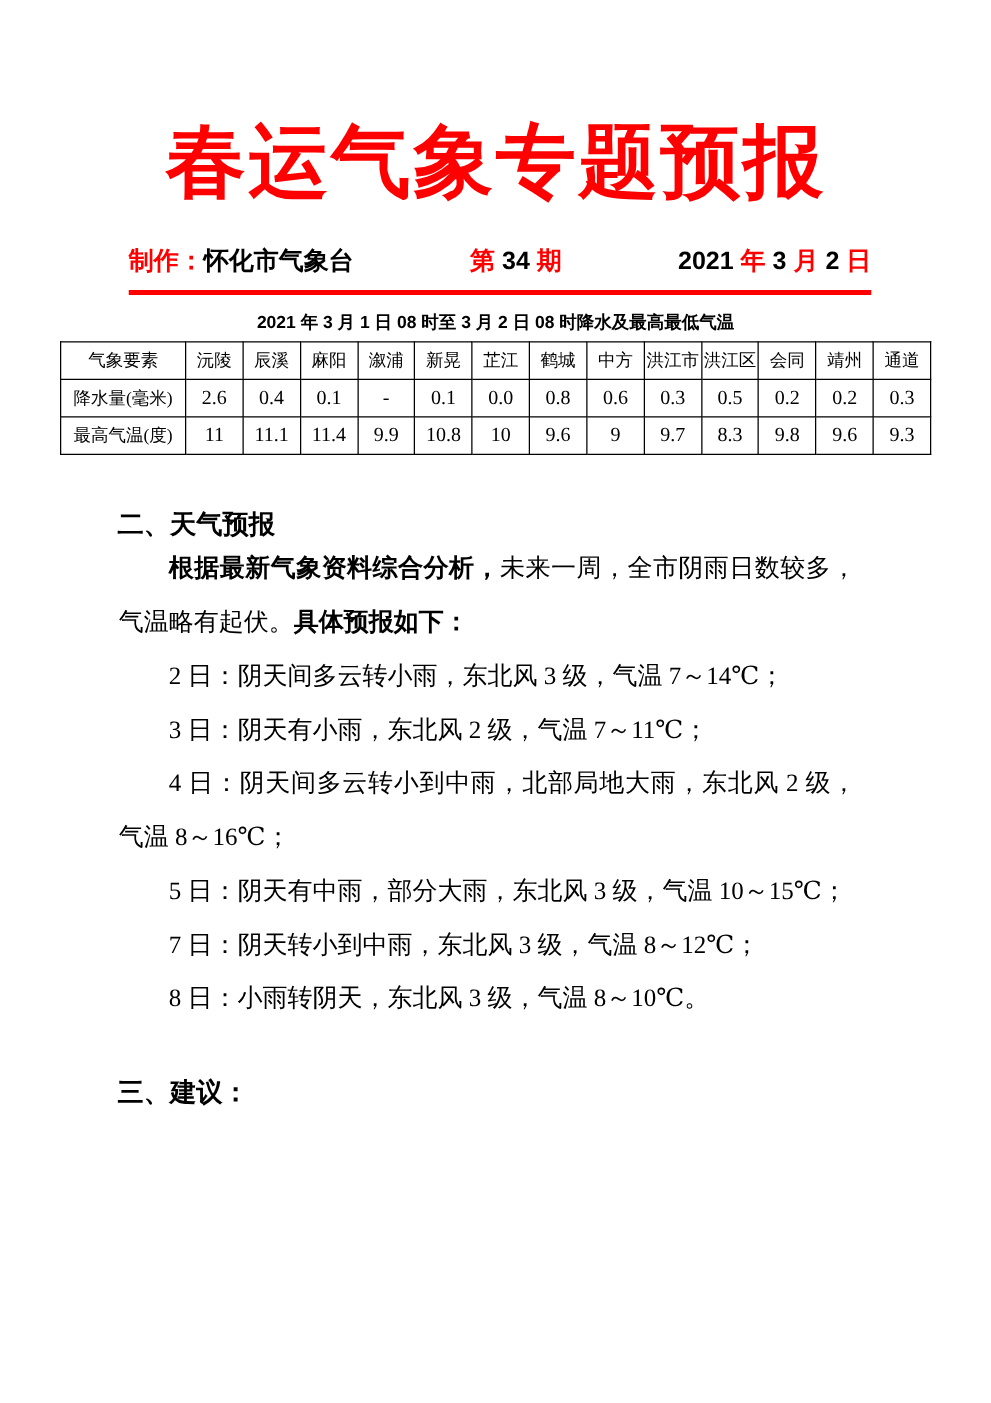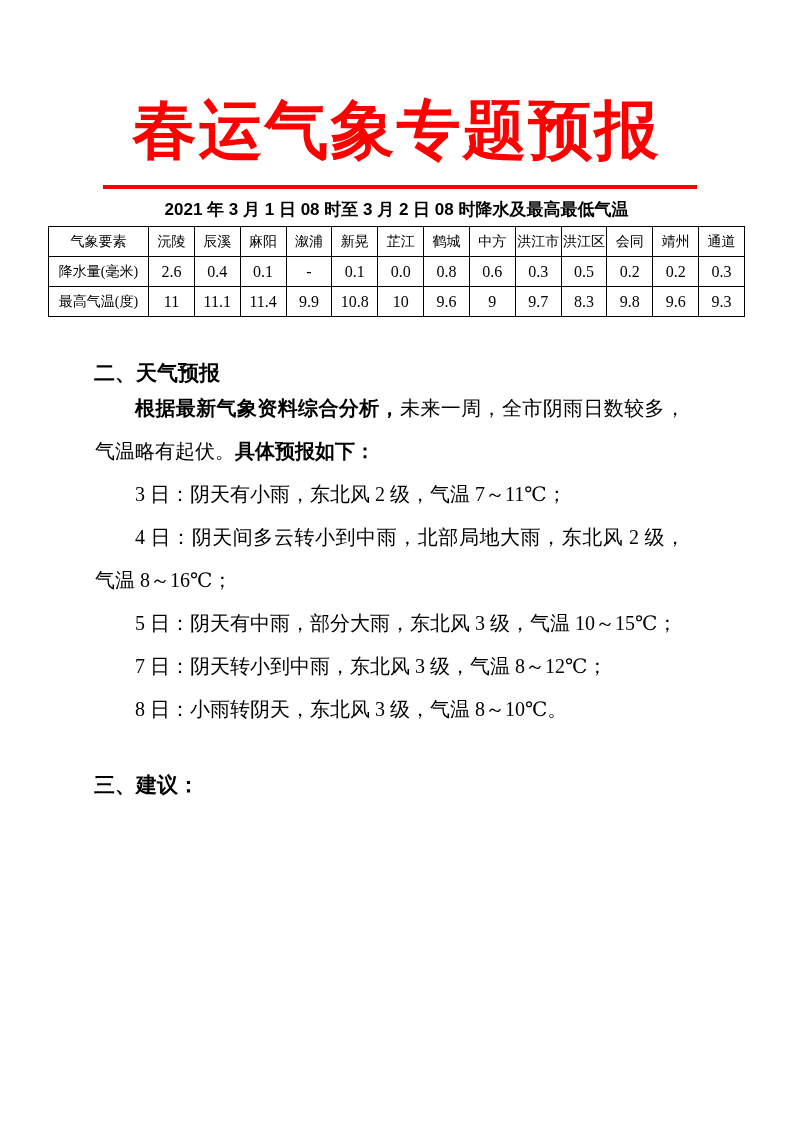--- a/index.html
+++ b/index.html
@@ -30,21 +30,21 @@
   .section-heading {
     margin: 44px 0 0 94px;
     font-family: "Liberation Sans", "DejaVu Sans", sans-serif;
     font-weight: bold; font-size: 21px; line-height: 28px; color: #000;
   }
   .section-heading.s2 { margin-top: 42px; }
   .section-heading.s3 { margin-top: 40px; }
   .table-title {
     margin: 10px 0 0; text-align: center;
     font-family: "Liberation Sans", "DejaVu Sans", sans-serif;
-    font-weight: bold; font-size: 17px; line-height: 22px;
+    font-weight: bold; font-size: 14px; line-height: 22px;
   }
   .weather-table {
     margin: 5px 0 0 48px; width: 697px;
     border-collapse: collapse; table-layout: fixed; text-align: center;
   }
   .weather-table th, .weather-table td {
     border: 1px solid #000; height: 30px; padding: 0;
     font-weight: normal; vertical-align: middle;
     font-family: "Liberation Serif", "DejaVu Serif", serif;
   }
@@ -63,20 +63,25 @@
     font-weight: bold;
   }
 </style>
 </head>
 <body>
 
 <div class="page">
 
   <h1 class="doc-title">春运气象专题预报</h1>
 
+  <div class="masthead">
+    <span class="mh-left"><span class="red">制作：</span><span>怀化市气象台</span></span>
+    <span class="mh-mid"><span class="red">第 </span><span>34</span><span class="red"> 期</span></span>
+    <span class="mh-right"><span>2021</span><span class="red"> 年 </span><span>3</span><span class="red"> 月 </span><span>2</span><span class="red"> 日</span></span>
+  </div>
 
   <div class="red-rule"></div>
 
 
   <div class="table-title">2021 年 3 月 1 日 08 时至 3 月 2 日 08 时降水及最高最低气温</div>
 
   <table class="weather-table">
       <colgroup>
         <col class="col-label">
         <col>
@@ -144,20 +149,21 @@
           <td class="num">9.6</td>
           <td class="num">9.3</td>
         </tr>
       </tbody>
   </table>
 
   <h2 class="section-heading s2">二、天气预报</h2>
 
   <p class="body-para"><span class="bold-sans">根据最新气象资料综合分析，</span><span>未来一周，全市阴雨日数较多，气温略有起伏。</span><span class="bold-sans">具体预报如下：</span></p>
 
+  <p class="body-para">2 日：阴天间多云转小雨，东北风 3 级，气温 7～14℃；</p>
   <p class="body-para">3 日：阴天有小雨，东北风 2 级，气温 7～11℃；</p>
   <p class="body-para">4 日：阴天间多云转小到中雨，北部局地大雨，东北风 2 级，气温 8～16℃；</p>
   <p class="body-para">5 日：阴天有中雨，部分大雨，东北风 3 级，气温 10～15℃；</p>
   <p class="body-para">7 日：阴天转小到中雨，东北风 3 级，气温 8～12℃；</p>
   <p class="body-para">8 日：小雨转阴天，东北风 3 级，气温 8～10℃。</p>
 
   <h2 class="section-heading s3">三、建议：</h2>
 
 </div>
 

